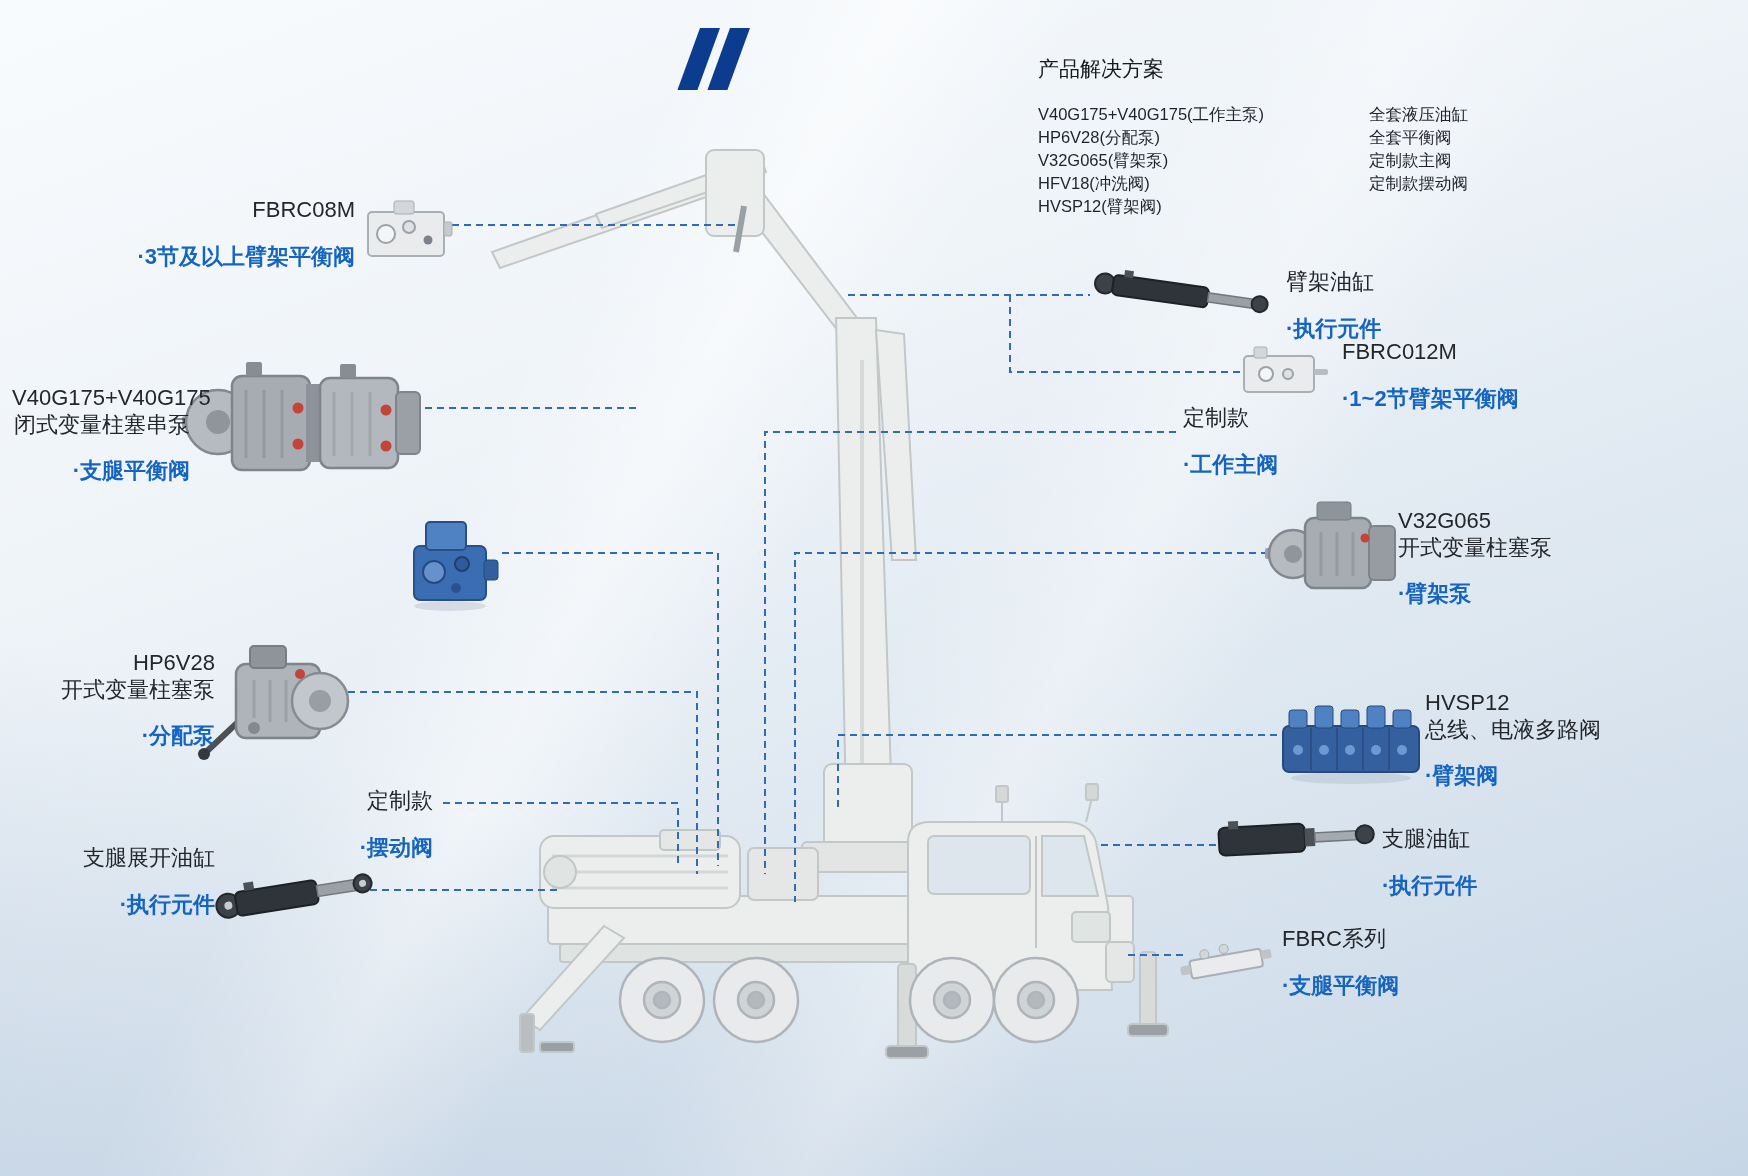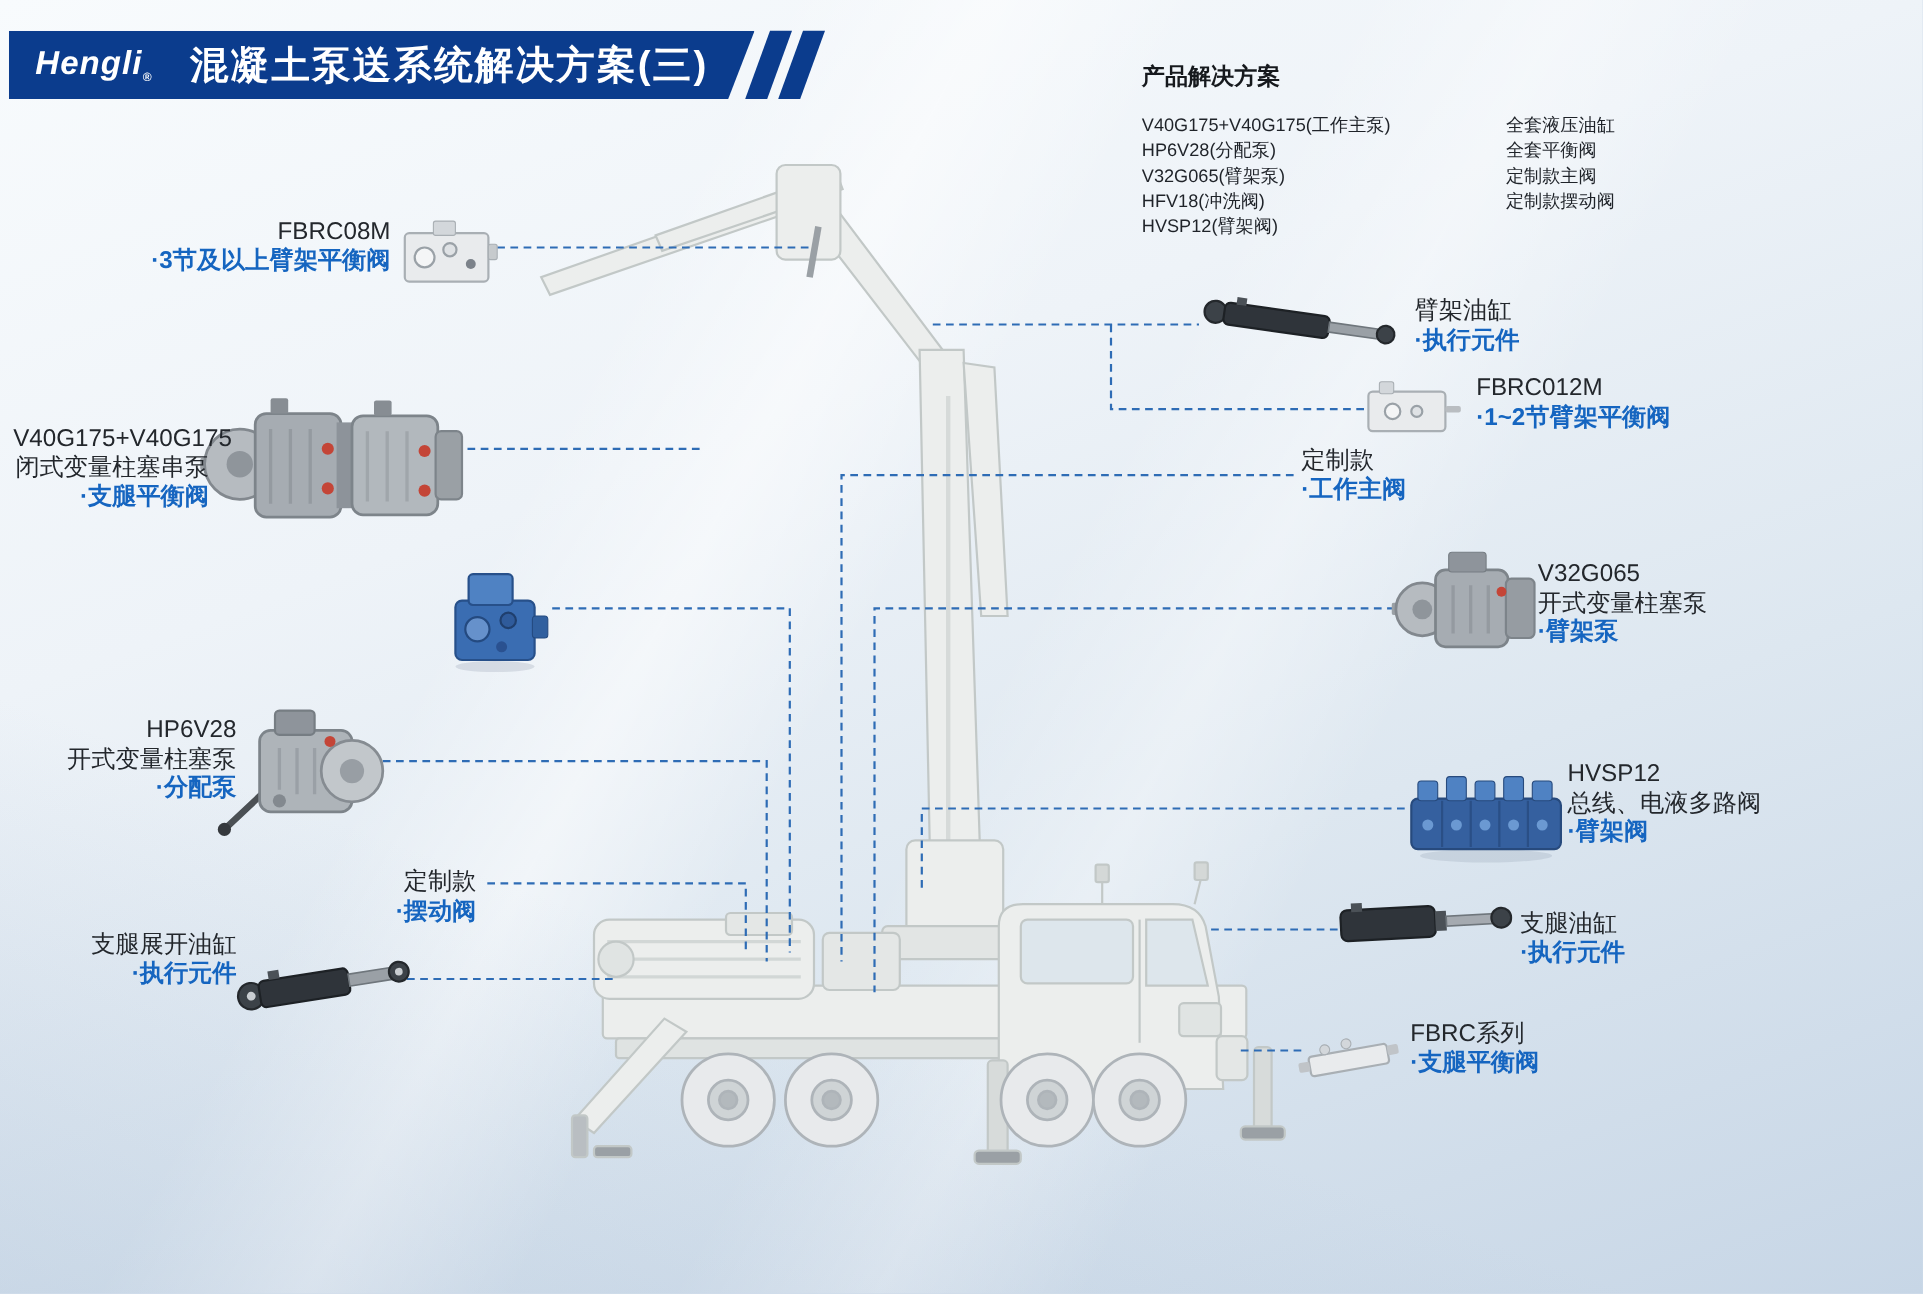--- a/index.html
+++ b/index.html
@@ -15,42 +15,38 @@
     position:absolute;left:8px;top:28px;width:678px;height:62px;background:#0b3c8d;
     clip-path:polygon(0 0,100% 0,calc(100% - 24px) 100%,0 100%);
     display:flex;align-items:center;color:#fff;
   }
   .logo{font-size:30px;font-weight:bold;font-style:italic;letter-spacing:1px;margin-left:24px;white-space:nowrap;}
   .logo .reg{font-size:11px;font-style:normal;vertical-align:sub;}
   .banner-title{font-size:35px;font-weight:bold;letter-spacing:2px;margin-left:34px;white-space:nowrap;}
   .stripe{position:absolute;top:28px;width:20px;height:62px;background:#0b3c8d;transform:skewX(-20deg);transform-origin:0 0;}
   .subtitle{position:absolute;left:20px;top:126px;font-size:28px;color:#16191d;letter-spacing:1px;white-space:nowrap;}
   .panel{position:absolute;left:1038px;top:55px;}
-  .panel-title{font-size:21px;font-weight:bold;color:#16191d;margin-bottom:20px;}
+  .panel-title{font-size:21px;font-weight:normal;color:#16191d;margin-bottom:20px;}
   .panel-cols{position:relative;}
   .panel-col{position:absolute;top:0;}
   .panel-col.c1{left:0;width:270px;}
   .panel-col.c2{left:287px;width:200px;margin-left:44px;}
   .panel-item{font-size:16.5px;color:#1f2329;line-height:23px;white-space:nowrap;}
   .callout{position:absolute;font-size:22px;line-height:26.5px;white-space:nowrap;z-index:5;}
   .callout.right-align{text-align:right;}
   .co-name{color:#23272c;display:block;}
-  .co-blue{color:#1565c0;font-weight:bold;display:block;}
+  .co-blue{color:#1565c0;font-weight:bold;display:block;margin-top:20px;}
   svg.layer{position:absolute;left:0;top:0;z-index:1;}
   svg.part{position:absolute;z-index:3;}
 </style>
 </head>
 <body>
 
 <div class="page">
 
-  <div class="banner">
-    <div class="logo"><span>Hengli</span><span class="reg">®</span></div>
-    <div class="banner-title">混凝土泵送系统解决方案(三)</div>
-  </div>
   <div class="stripe" style="left:700px;"></div>
   <div class="stripe" style="left:730px;"></div>
 
 
   <div class="panel">
     <div class="panel-title">产品解决方案</div>
     <div class="panel-cols">
       <div class="panel-col c1">
         <div class="panel-item">V40G175+V40G175(工作主泵)</div>
         <div class="panel-item">HP6V28(分配泵)</div>

